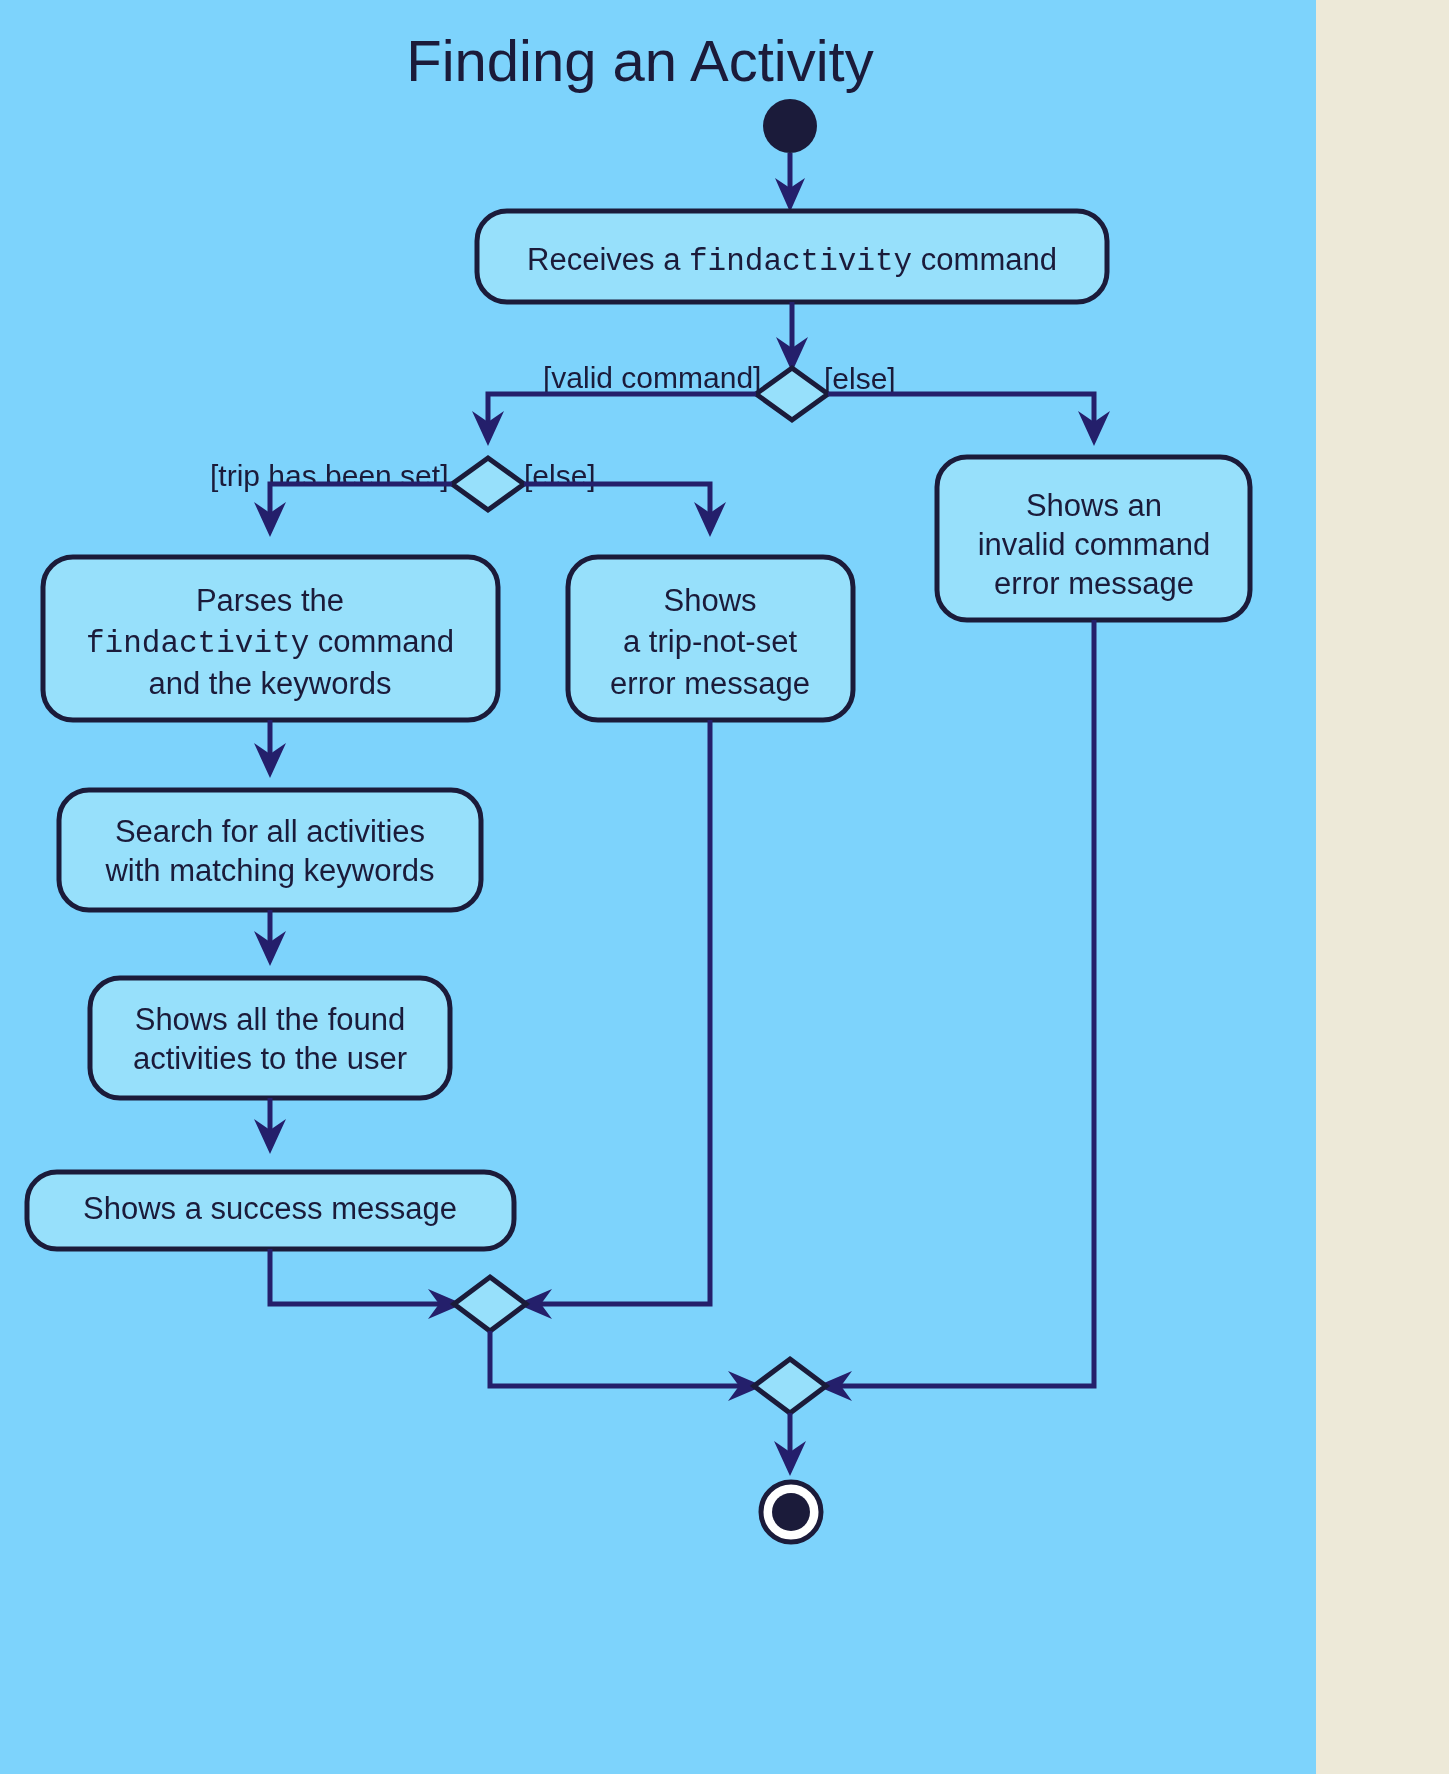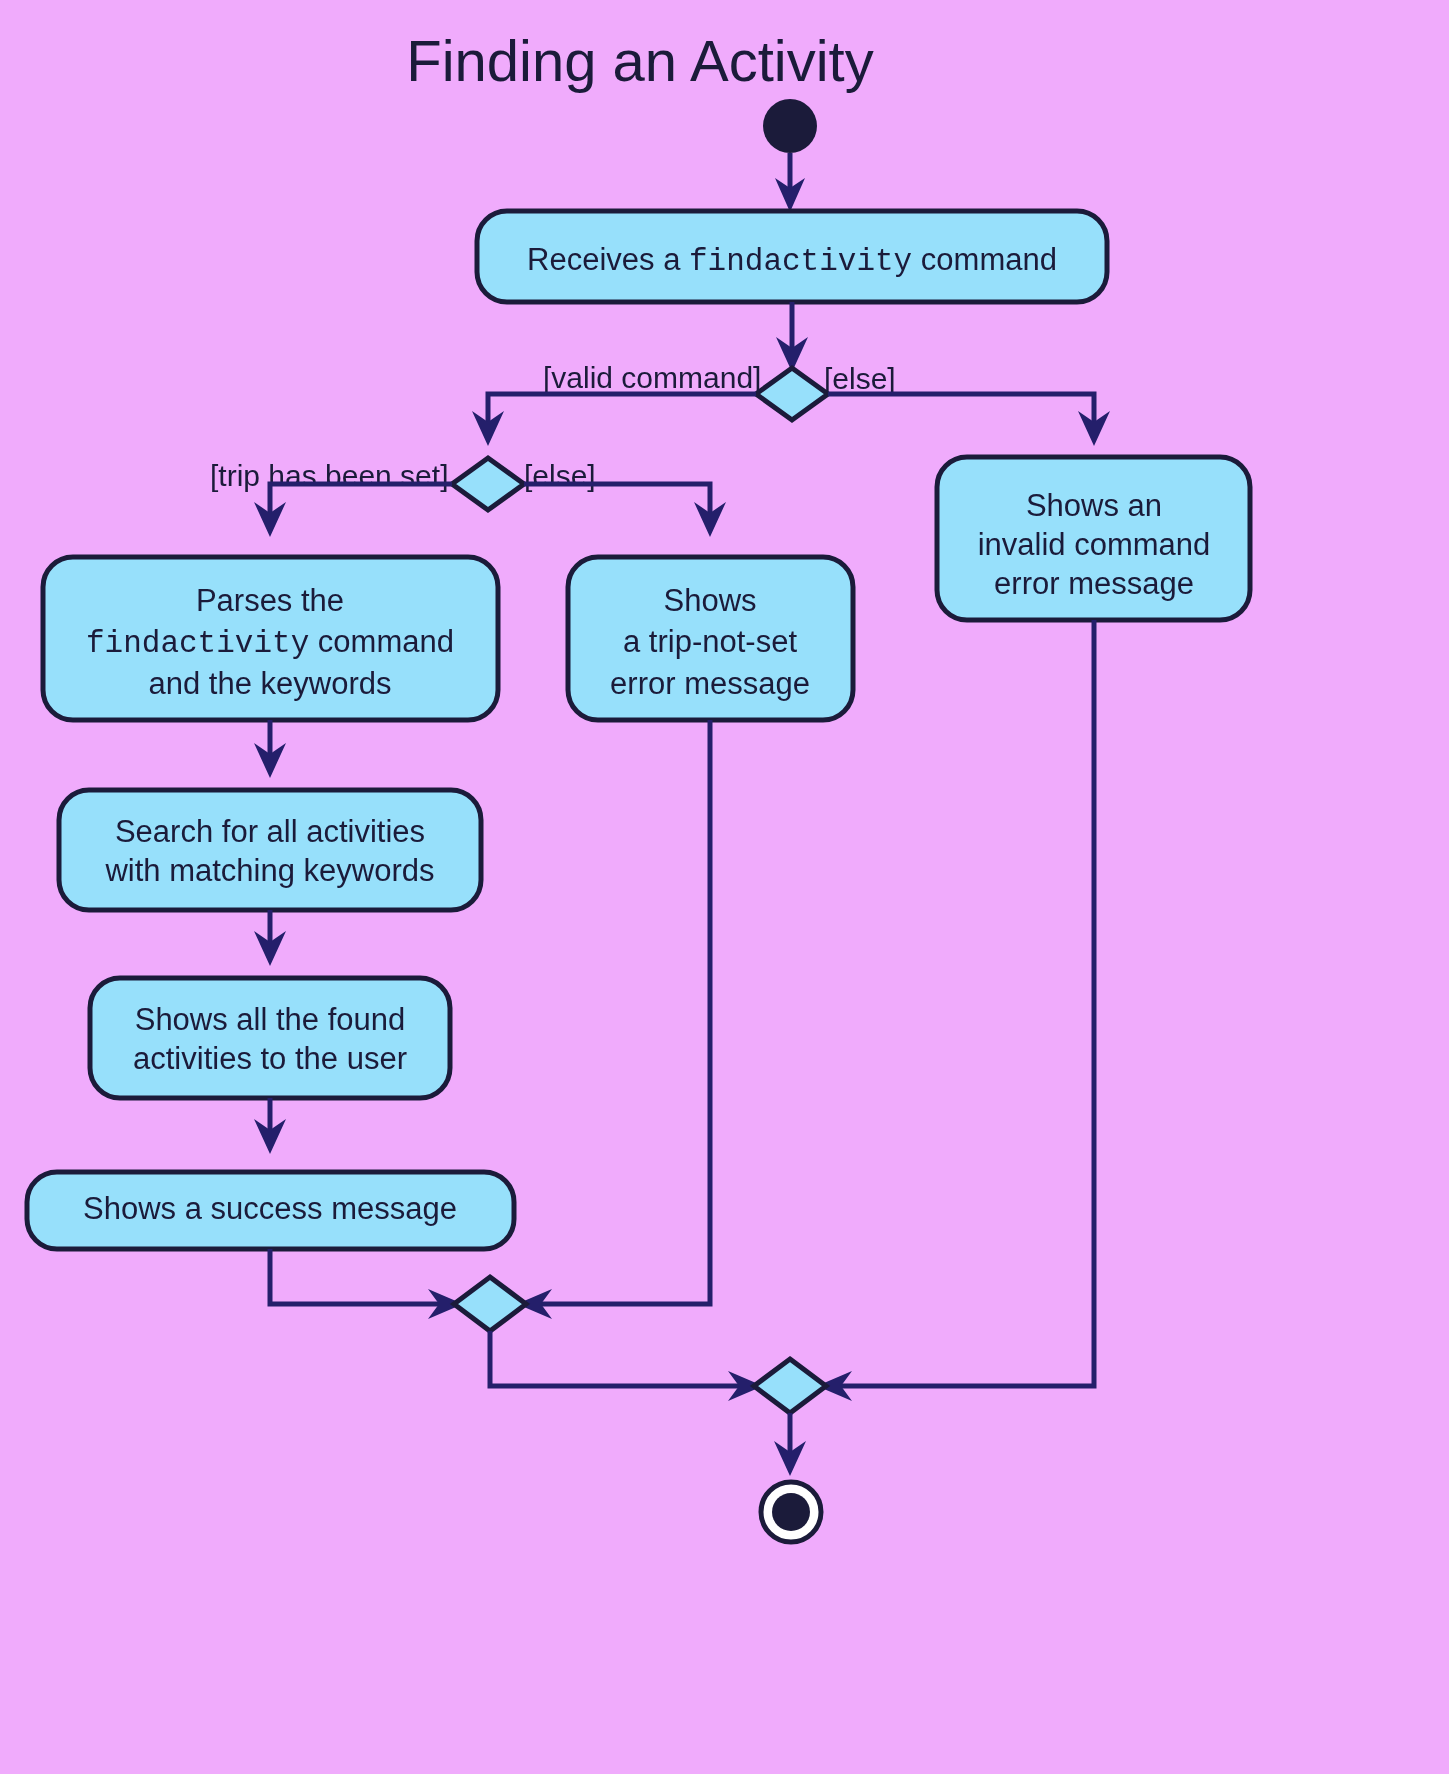--- a/index.html
+++ b/index.html
@@ -2,23 +2,23 @@
 <html><head>
 <meta charset="utf-8">
 <style>
   html, body {
     margin: 0;
     padding: 0;
     background: #EDE9D8;
   }
   #canvas {
     position: relative;
-    width: 1449px;
+    width: 1316px;
     height: 1774px;
-    background: #f0abfc;
+    background: #7dd3fc;
     font-family: "Liberation Sans", sans-serif;
     overflow: hidden;
   }
   svg.diagram {
     position: absolute;
     top: 0;
     left: 0;
     width: 1449px;
     height: 1774px;
   }

